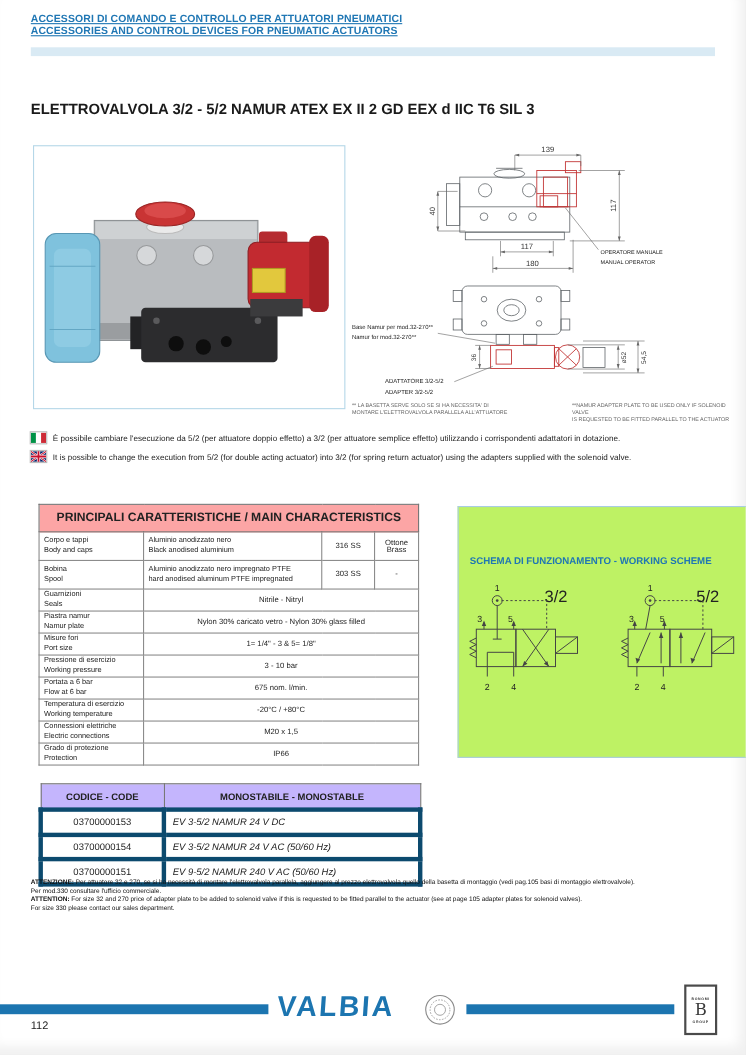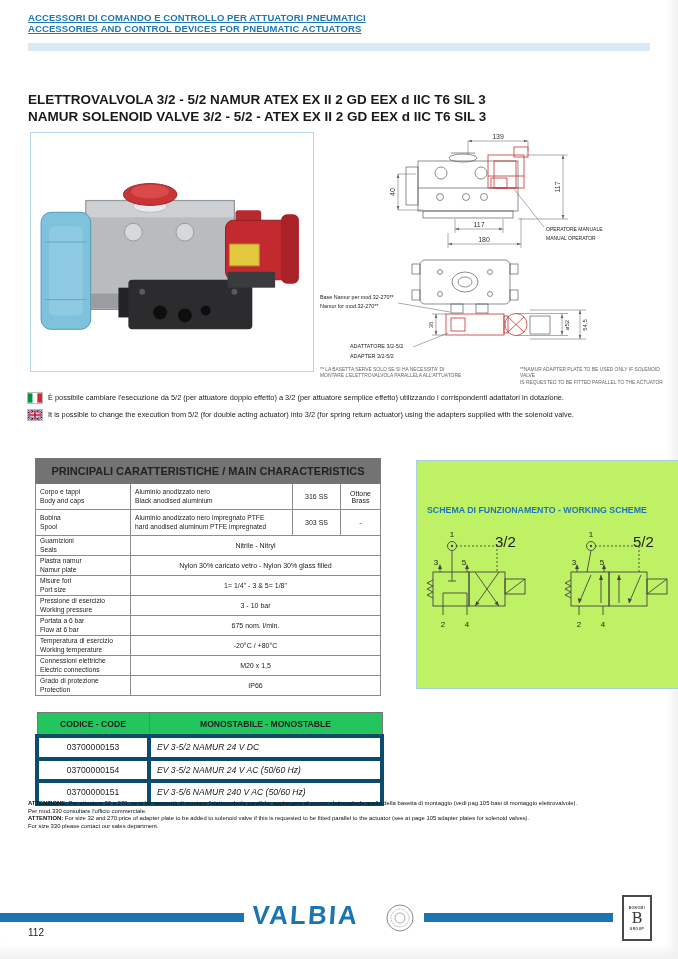--- a/index.html
+++ b/index.html
@@ -19,43 +19,43 @@
   .photo-box{left:30px;top:132px;width:282px;height:238px;border:1px solid #b5d7e8;background:#fff;}
 
   
   .drawing-top{left:318px;top:131px;}
   .drawing-bottom{left:318px;top:254px;}
   .fn{font-size:4.9px;line-height:6.4px;color:#666;}
   .fn-it{left:320px;top:367px;width:195px;}
   .fn-en{left:520px;top:367px;width:145px;}
 
   
-  .note{left:28px;font-size:7.4px;color:#222;display:flex;align-items:flex-start;gap:6px;width:630px;}
+  .note{left:28px;font-size:7.4px;color:#222;display:flex;align-items:center;gap:6px;width:630px;}
   .note-it{top:393px;}
   .note-en{top:410px;}
   .flag{flex:0 0 auto;outline:1px solid #bbb;line-height:0;}
 
   
   .char-table{left:35px;top:458px;width:345px;border-collapse:collapse;table-layout:fixed;}
-  .char-table th{background:#737373;border:1px solid #777;font-size:11px;font-weight:bold;height:22px;color:#222;}
+  .char-table th{background:#fca5a5;border:1px solid #777;font-size:11px;font-weight:bold;height:22px;color:#222;}
   .char-table td{border:1px solid #8c8c8c;padding:0;vertical-align:middle;}
   .char-table .lbl{font-size:6.7px;line-height:8.2px;padding-left:4px;color:#222;}
   .char-table .val{font-size:7px;text-align:center;color:#222;}
   .char-table tr.r2{height:26px;}
   .char-table tr.r1{height:20px;}
 
   
   .scheme-panel{left:388px;top:460px;width:271px;height:227px;border:1px solid #a9cde2;background:#bef264;margin-left:28px;}
   .scheme-title{position:absolute;left:10px;top:44px;font-size:8.8px;font-weight:bold;color:#2077b4;}
   .svg32{position:absolute;left:6px;top:64px;}
   .svg52{position:absolute;left:136px;top:64px;}
 
   
   .code-table{left:35px;top:712px;width:345px;border-collapse:collapse;table-layout:fixed;}
-  .code-table th{background:#22c55e;border:1px solid #777;font-size:8.6px;font-weight:bold;height:19px;color:#222;}
+  .code-table th{background:#c4b5fd;border:1px solid #777;font-size:8.6px;font-weight:bold;height:19px;color:#222;}
   .code-table td{border:4px solid #0c4a6e;font-size:8.6px;height:16.5px;color:#222;}
   .code-table .code{text-align:center;}
   .code-table .desc{padding-left:6px;font-style:italic;}
 
   
   .attention{left:28px;top:800px;width:640px;font-size:5.9px;line-height:7.7px;color:#111;white-space:nowrap;}
 
   
   .bar{top:913px;height:9px;background:#1c75b0;}
   .bar-left{left:0;width:244px;}
@@ -74,21 +74,20 @@
 <div class="page">
 
   <div class="abs hdr">
     <div>ACCESSORI DI COMANDO E CONTROLLO PER ATTUATORI PNEUMATICI</div>
     <div>ACCESSORIES AND CONTROL DEVICES FOR PNEUMATIC ACTUATORS</div>
   </div>
   <div class="abs hdr-band"></div>
 
   <div class="abs title">
     <div>ELETTROVALVOLA 3/2 - 5/2 NAMUR ATEX EX II 2 GD EEX d IIC T6 SIL 3</div>
-    <div>NAMUR SOLENOID VALVE 3/2 - 5/2 - ATEX EX II 2 GD EEX d IIC T6 SIL 3</div>
   </div>
 
   <div class="abs photo-box">
     <svg width="280" height="236" viewBox="0 0 282 238">
       <rect x="55" y="68" width="150" height="110" fill="#b9bcbf" stroke="#8f9396"></rect>
       <rect x="56" y="69" width="148" height="16" fill="#ced1d3"></rect>
       <rect x="56" y="162" width="148" height="15" fill="#9a9da0"></rect>
       <rect x="10" y="80" width="50" height="118" rx="10" fill="#7fc2dd" stroke="#5897b4"></rect>
       <rect x="18" y="94" width="34" height="90" rx="6" fill="#8ecbe3"></rect>
       <line x1="14" y1="110" x2="56" y2="110" stroke="#63a7c4" stroke-width="1"></line>
@@ -461,21 +460,21 @@
       <tr>
         <td class="code">03700000153</td>
         <td class="desc">EV 3-5/2 NAMUR 24 V DC</td>
       </tr>
       <tr>
         <td class="code">03700000154</td>
         <td class="desc">EV 3-5/2 NAMUR 24 V AC (50/60 Hz)</td>
       </tr>
       <tr>
         <td class="code">03700000151</td>
-        <td class="desc">EV 3-5/6 NAMUR 240 V AC (50/60 Hz)</td>
+        <td class="desc">EV 9-5/2 NAMUR 240 V AC (50/60 Hz)</td>
       </tr>
     </tbody>
   </table>
 
   <div class="abs attention">
     <div><b>ATTENZIONE:</b><span> Per attuatore 32 e 270, se si ha necessità di montare l'elettrovalvola parallela, aggiungere al prezzo elettrovalvola quello della basetta di montaggio (vedi pag.105 basi di montaggio elettrovalvole).</span></div>
     <div>Per mod.330 consultare l'ufficio commerciale.</div>
     <div><b>ATTENTION:</b><span> For size 32 and 270 price of adapter plate to be added to solenoid valve if this is requested to be fitted parallel to the actuator (see at page 105 adapter plates for solenoid valves).</span></div>
     <div>For size 330 please contact our sales department.</div>
   </div>

